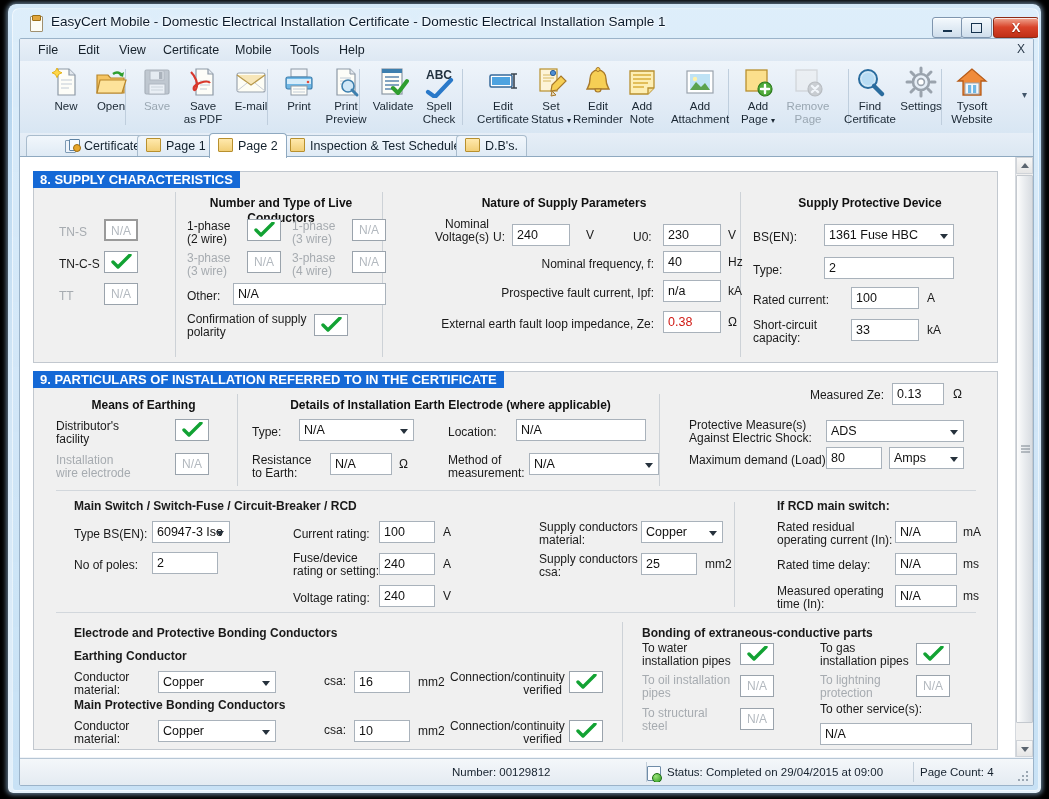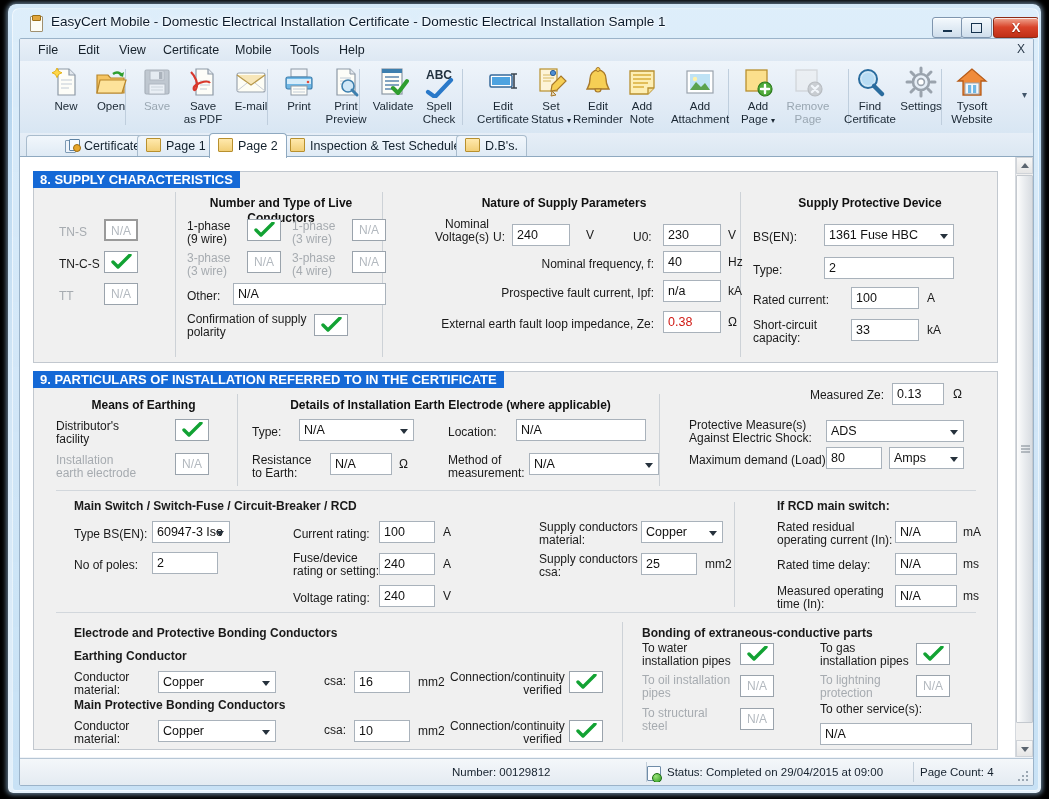--- a/index.html
+++ b/index.html
@@ -420,21 +420,21 @@
           <div class="lb" style="left:25px;top:86px;">TN-C-S</div>
           <div class="chk" style="left:70px;top:79px;">
             <svg width="22" height="17" viewBox="0 0 22 17">
                   <path d="M2 8 L7 13 L19 1" stroke="#12a233" stroke-width="3.4" fill="none" stroke-linecap="round" stroke-linejoin="round"></path>
                 </svg>
           </div>
           <div class="lb dim" style="left:25px;top:118px;">TT</div>
           <div class="chk na g" style="left:70px;top:111px;">N/A</div>
 
           <div class="ttl" style="left:152px;top:24px;width:190px;line-height:15px;">Number and Type of Live<br>Conductors</div>
-          <div class="lb" style="left:153px;top:48px;"><span>1-phase</span><br><span>(9 wire)</span></div>
+          <div class="lb" style="left:153px;top:48px;"><span>1-phase</span><br><span>(2 wire)</span></div>
           <div class="chk" style="left:213px;top:47px;">
             <svg width="22" height="17" viewBox="0 0 22 17">
                   <path d="M2 8 L7 13 L19 1" stroke="#12a233" stroke-width="3.4" fill="none" stroke-linecap="round" stroke-linejoin="round"></path>
                 </svg>
           </div>
           <div class="lb dim" style="left:258px;top:48px;"><span>1-phase</span><br><span>(3 wire)</span></div>
           <div class="chk na g" style="left:318px;top:47px;">N/A</div>
 
           <div class="lb dim" style="left:153px;top:80px;"><span>3-phase</span><br><span>(3 wire)</span></div>
           <div class="chk na g" style="left:213px;top:79px;">N/A</div>
@@ -496,21 +496,21 @@
           <div class="vdiv" style="left:588px;top:250px;height:120px;"></div>
           <div class="vdiv" style="left:700px;top:130px;height:105px;"></div>
 
           <div class="ttl" style="left:22px;top:26px;width:175px;">Means of Earthing</div>
           <div class="lb" style="left:22px;top:48px;"><span>Distributor's</span><br><span>facility</span></div>
           <div class="chk" style="left:141px;top:47px;">
             <svg width="22" height="17" viewBox="0 0 22 17">
                   <path d="M2 8 L7 13 L19 1" stroke="#12a233" stroke-width="3.4" fill="none" stroke-linecap="round" stroke-linejoin="round"></path>
                 </svg>
           </div>
-          <div class="lb dim" style="left:22px;top:82px;"><span>Installation</span><br><span>earth electrode</span></div>
+          <div class="lb dim" style="left:22px;top:82px;"><span>Installation</span><br><span>wire electrode</span></div>
           <div class="chk na g" style="left:141px;top:81px;">N/A</div>
 
           <div class="ttl" style="left:214px;top:26px;width:405px;">Details of Installation Earth Electrode (where applicable)</div>
           <div class="lb" style="left:218px;top:54px;">Type:</div>
           <div class="sel" style="left:265px;top:47px;width:115px;">
             <span>N/A</span><span class="car"></span>
           </div>
           <div class="lb" style="left:414px;top:54px;">Location:</div>
           <div class="inp" style="left:482px;top:47px;width:130px;">N/A</div>
 

